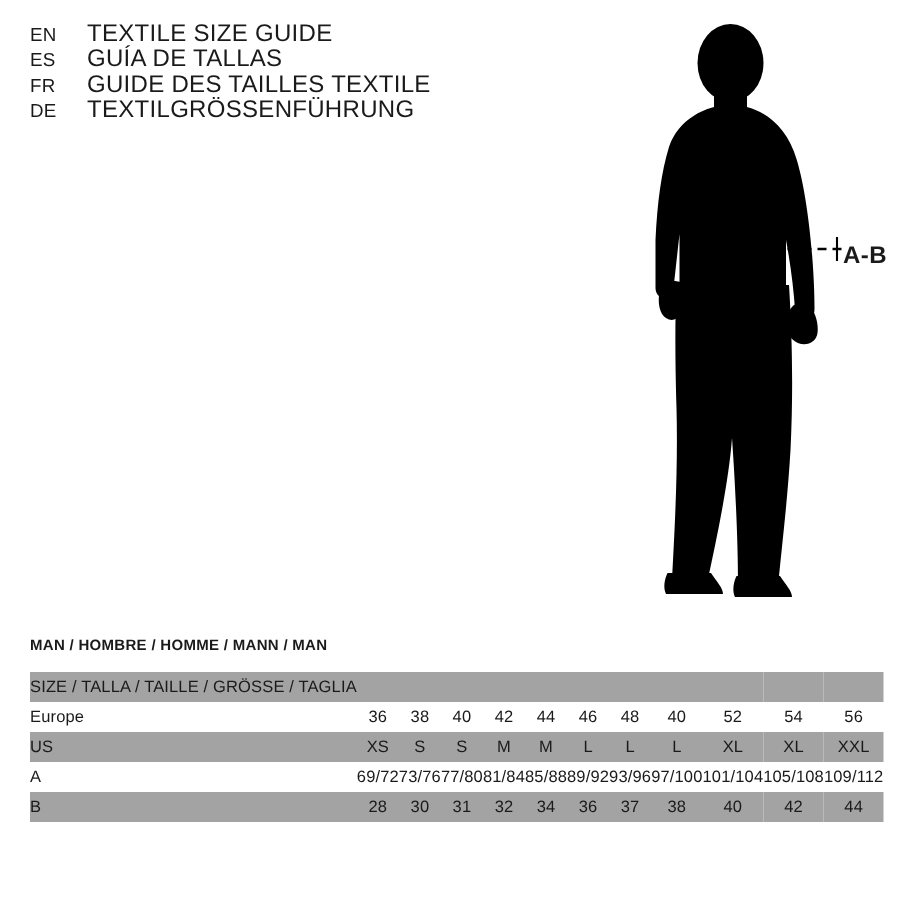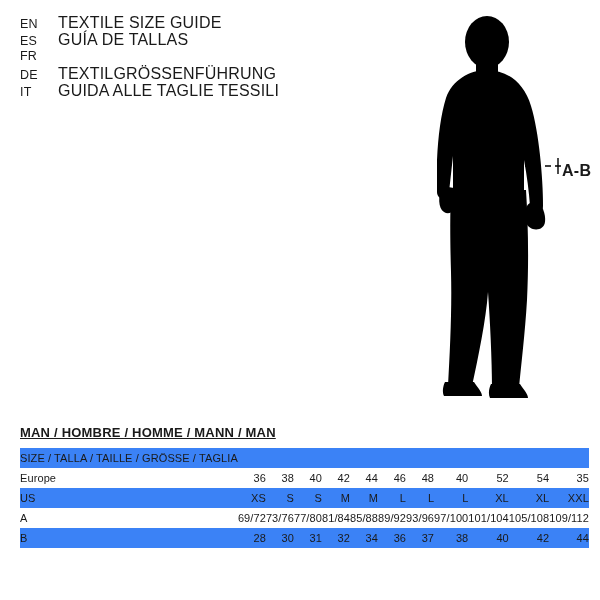--- a/index.html
+++ b/index.html
@@ -71,51 +71,50 @@
     font-size: 16px;
     font-weight: bold;
     letter-spacing: 0.3px;
   }
 
   
   .table-title {
     position: absolute;
     left: 20px;
     top: 425px;
-    font-size: 13px;
-    font-weight: bold;
-    letter-spacing: 0.2px;
-    text-decoration: underline;
+    font-size: 10px;
+    font-weight: bold;
+    letter-spacing: 0.2px;
   }
 
   table.size-table {
     position: absolute;
     left: 20px;
     top: 448px;
     width: 560px;
     border-collapse: collapse;
     font-size: 11px;
   }
   table.size-table td {
     padding: 2px 0 2px 0;
     height: 16px;
     vertical-align: middle;
     white-space: nowrap;
   }
   table.size-table tr.shaded td {
-    background: #3b82f6;
+    background: #a3a3a3;
   }
   td.rowlabel {
     width: 92px;
     padding-left: 2px;
     letter-spacing: 0.1px;
   }
   td.val {
     width: 42px;
-    text-align: right;
+    text-align: center;
     letter-spacing: 0.1px;
   }
   tr.header-row td {
     font-weight: normal;
   }
 
   .footnotes {
     position: absolute;
     left: 20px;
     top: 556px;
@@ -136,28 +135,25 @@
     <div class="lang-row">
       <span class="lang-code">EN</span>
       <span class="lang-text">TEXTILE SIZE GUIDE</span>
     </div>
     <div class="lang-row">
       <span class="lang-code">ES</span>
       <span class="lang-text">GUÍA DE TALLAS</span>
     </div>
     <div class="lang-row">
       <span class="lang-code">FR</span>
+      <span class="lang-text">GUIDE DES TAILLES TEXTILE</span>
     </div>
     <div class="lang-row">
       <span class="lang-code">DE</span>
       <span class="lang-text">TEXTILGRÖSSENFÜHRUNG</span>
-    </div>
-    <div class="lang-row">
-      <span class="lang-code">IT</span>
-      <span class="lang-text">GUIDA ALLE TAGLIE TESSILI</span>
     </div>
   </div>
 
 
   <div class="figure-wrap">
     <svg class="figure-svg" width="200" height="400" viewBox="0 0 200 400">
 
       <ellipse cx="87" cy="32" rx="22" ry="26" fill="#000000"></ellipse>
 
       <rect x="76" y="52" width="22" height="14" fill="#000000"></rect>
@@ -225,21 +221,21 @@
         <td class="val">36</td>
         <td class="val">38</td>
         <td class="val">40</td>
         <td class="val">42</td>
         <td class="val">44</td>
         <td class="val">46</td>
         <td class="val">48</td>
         <td class="val">40</td>
         <td class="val">52</td>
         <td class="val">54</td>
-        <td class="val">35</td>
+        <td class="val">56</td>
       </tr>
       <tr class="shaded">
         <td class="rowlabel">US</td>
         <td class="val">XS</td>
         <td class="val">S</td>
         <td class="val">S</td>
         <td class="val">M</td>
         <td class="val">M</td>
         <td class="val">L</td>
         <td class="val">L</td>

